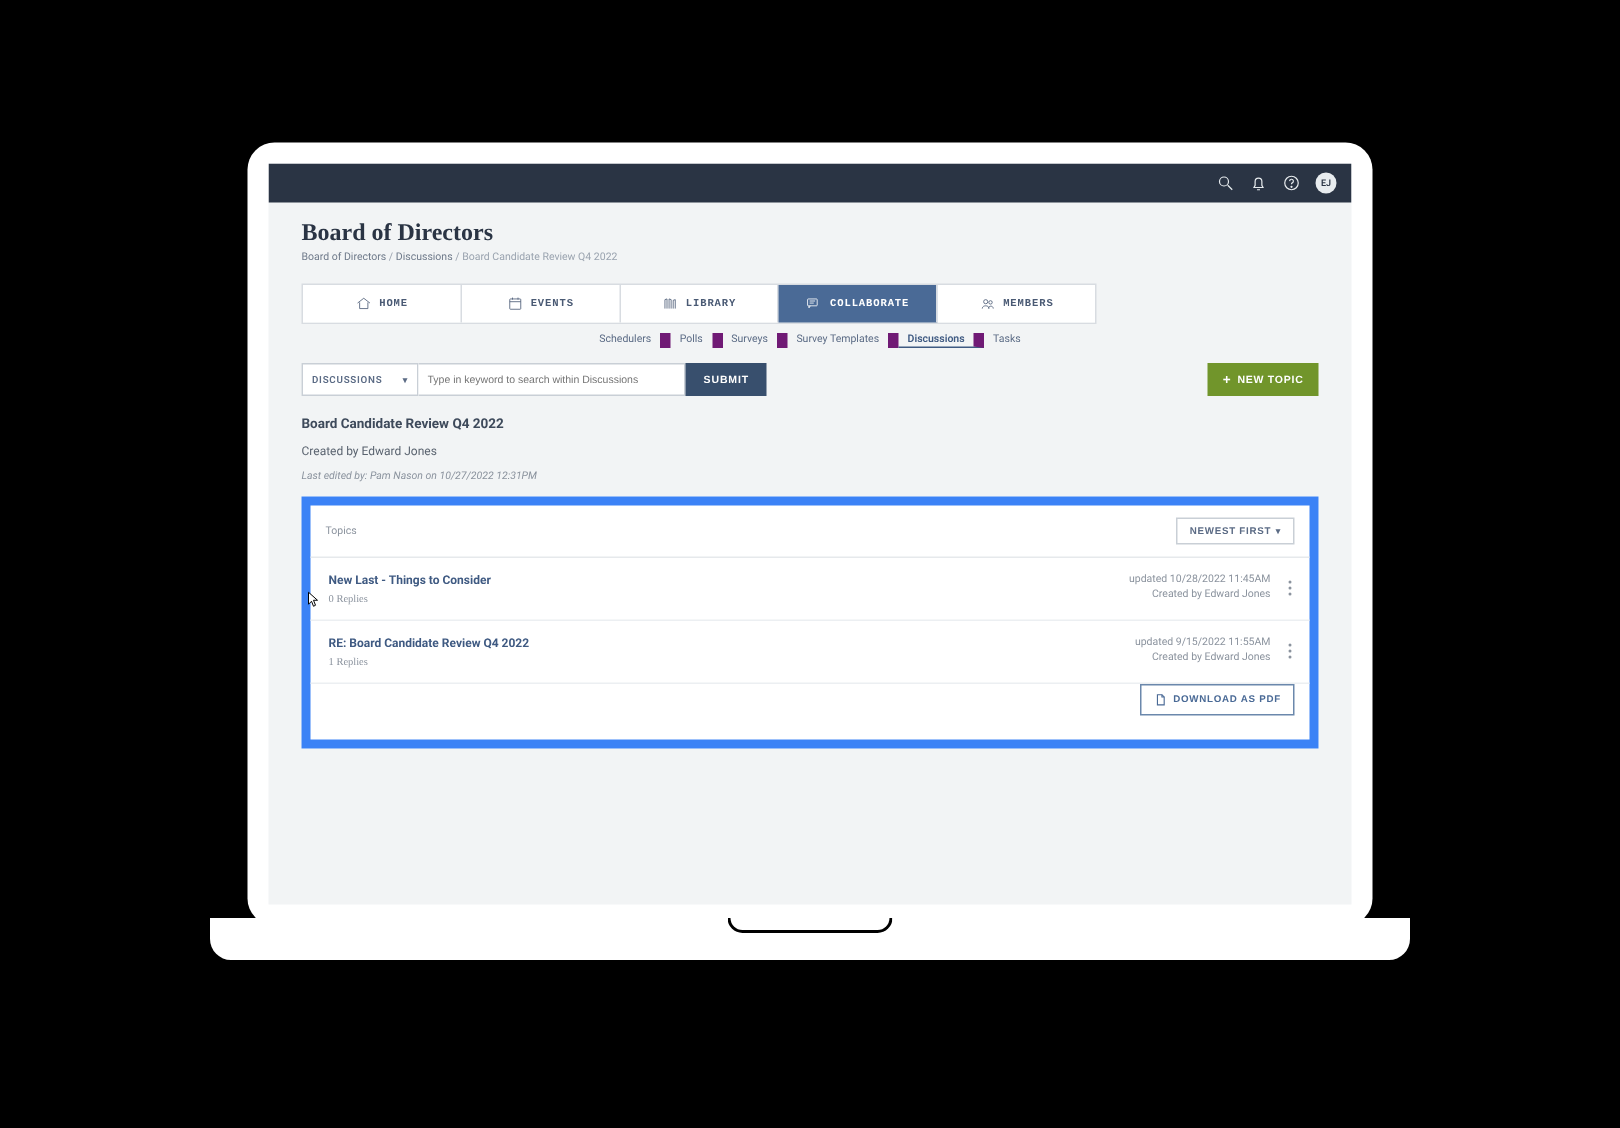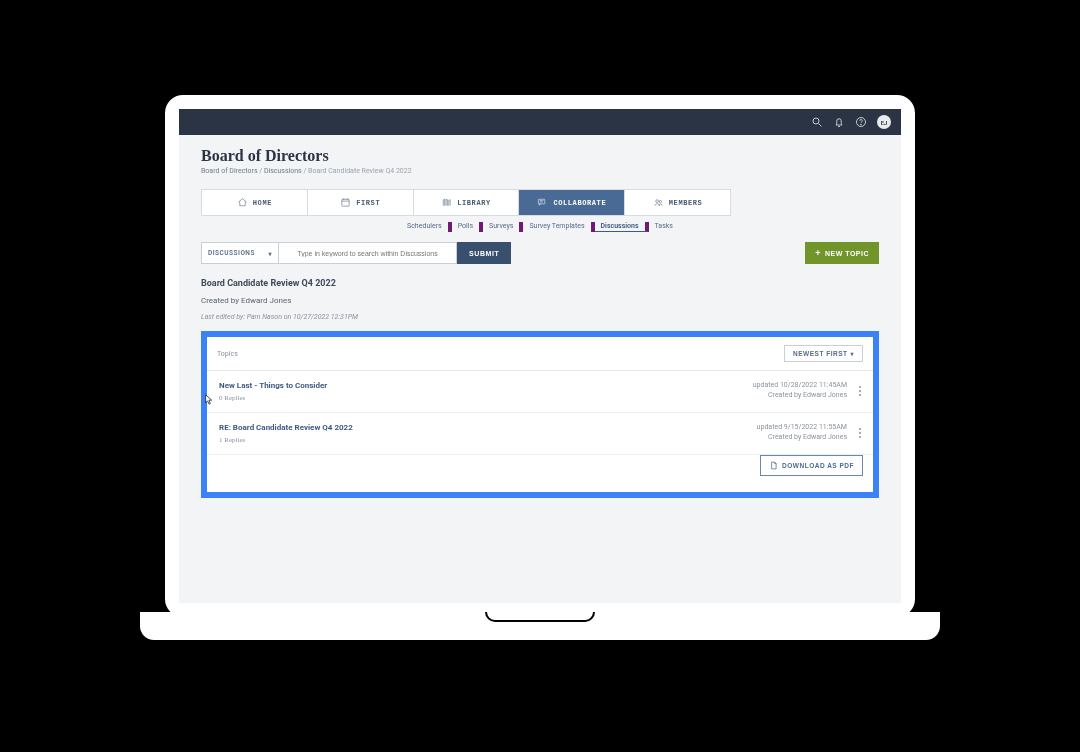--- a/index.html
+++ b/index.html
@@ -112,21 +112,21 @@
     .tab svg { width: 11px; height: 11px; stroke: #4a5a74; fill: none; stroke-width: 1.2; }
     .tab.active svg { stroke: #fff; }
 
     .subtabs {
       display: flex;
       justify-content: center;
       gap: 0;
       font-size: 7px;
       margin: 6px 0 10px;
     }
-    .subtabs span { padding: 0 6px; border-right: 4px solid #701a75; color: #5b6b85; cursor: pointer; }
+    .subtabs span { padding: 0 6px; border-right: 7px solid #701a75; color: #5b6b85; cursor: pointer; }
     .subtabs span:last-child { border-right: none; }
     .subtabs span.active { color: #3f5a82; font-weight: 600; border-bottom: 1px solid #3f5a82; padding-bottom:1px;}
 
     
     .search-row {
       display: flex;
       align-items: center;
       margin: 0 22px 14px;
     }
     .scope-select {
@@ -141,21 +141,20 @@
     }
     .search-input {
       flex: 0 0 178px;
       height: 22px;
       border: 1px solid #c9cfd6;
       border-left: none;
       padding: 0 6px;
       font-size: 7px;
       color: #6f7a8a;
       outline: none;
-      text-align: center;
     }
     .submit-btn {
       height: 22px; padding: 0 12px;
       background: #384f6d; color: #fff;
       border: none; font-size: 7px; letter-spacing: .6px; font-weight: 600;
       cursor: pointer;
     }
     .spacer { flex: 1; }
     .new-topic-btn {
       height: 22px; padding: 0 10px;
@@ -276,21 +275,21 @@
           </svg>
         <span>HOME</span>
       </div>
       <div class="tab">
         <svg viewBox="0 0 24 24">
             <rect x="4" y="5" width="16" height="15" rx="1"></rect>
             <line x1="4" y1="9" x2="20" y2="9"></line>
             <line x1="8" y1="3" x2="8" y2="6"></line>
             <line x1="16" y1="3" x2="16" y2="6"></line>
           </svg>
-        <span>FIRST</span>
+        <span>EVENTS</span>
       </div>
       <div class="tab">
         <svg viewBox="0 0 24 24">
             <path d="M5 19V6l3-1v14M11 19V5l3 1v13M17 19V7l3-1v13"></path>
           </svg>
         <span>LIBRARY</span>
       </div>
       <div class="tab active">
         <svg viewBox="0 0 24 24">
             <rect x="3" y="5" width="14" height="10" rx="1"></rect>

